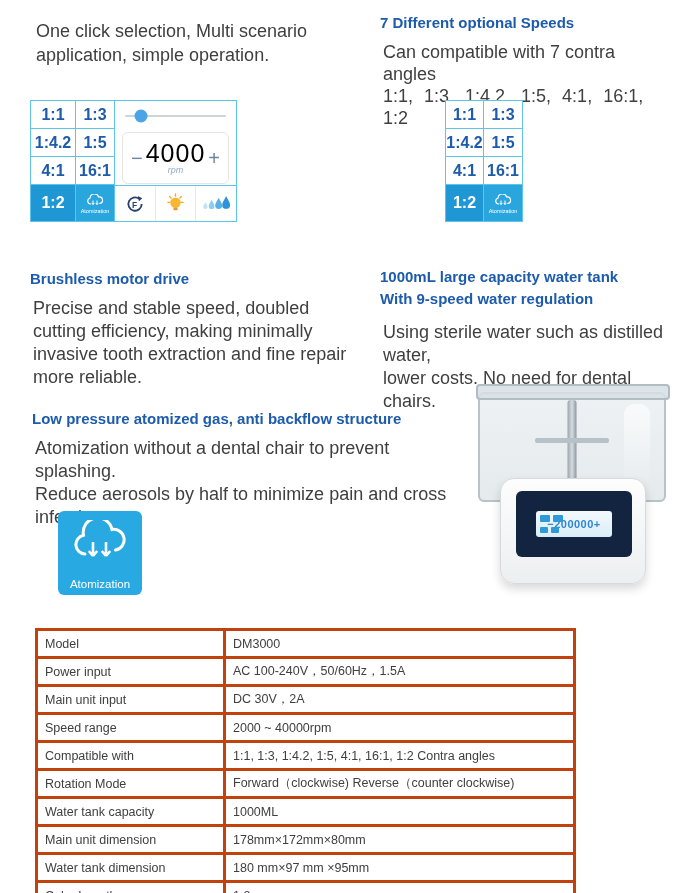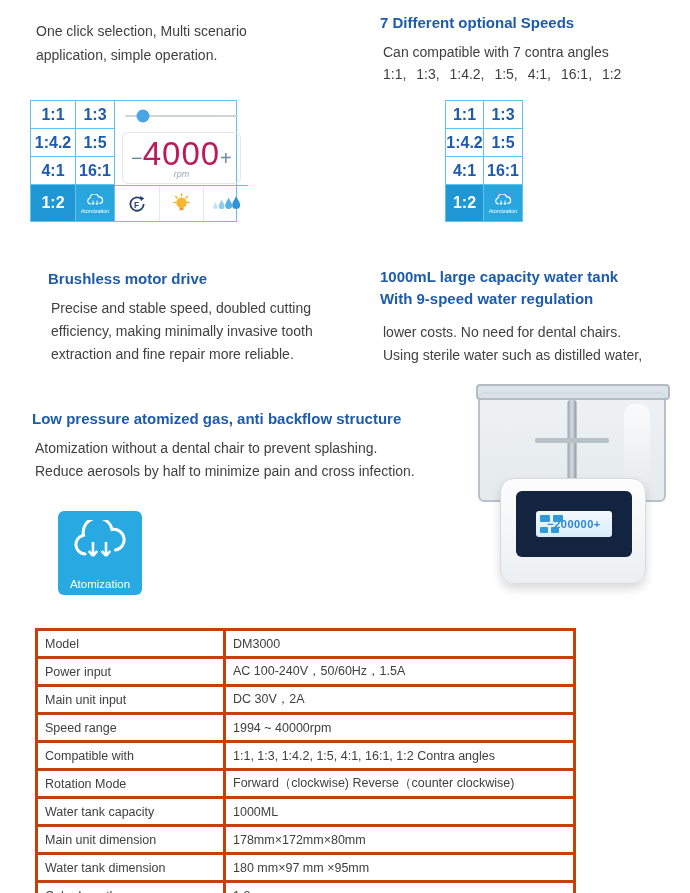--- a/index.html
+++ b/index.html
@@ -7,21 +7,21 @@
     --lb:#5ec4ec;
     --sel:#1f97d4;
     --atom:#29a6dd;
     --body:#3f3f3f;
   }
   html,body{margin:0;padding:0;background:#fff;}
   .page{position:relative;width:690px;height:893px;background:#fff;overflow:hidden;
         font-family:"Liberation Sans",sans-serif;}
   .feature{position:absolute;}
   .feature h2{margin:0;font-size:15px;font-weight:bold;color:var(--accent);line-height:22px;}
-  .feature .body{margin:7px 0 0 3px;font-size:14px;color:var(--body);line-height:24px;}
+  .feature .body{margin:7px 0 0 3px;font-size:18px;color:var(--body);line-height:24px;}
   .speeds-line{word-spacing:6px;}
 
   
   .mockup{position:absolute;left:30px;top:100px;width:207px;height:122px;
           border:1px solid var(--lb);box-sizing:border-box;display:flex;background:#fff;}
   .ratio-grid{display:grid;grid-template-columns:45px 39px;grid-template-rows:28px 28px 28px 1fr;}
   .cell{display:flex;align-items:center;justify-content:center;font-size:16px;font-weight:bold;
         color:var(--accent);border-right:1px solid var(--lb);border-bottom:1px solid var(--lb);
         box-sizing:border-box;}
   .ratio-grid .cell:nth-child(n+7){border-bottom:none;}
@@ -30,21 +30,21 @@
                 font-size:5.5px;gap:0;padding-top:2px;}
   .controls{flex:1;display:flex;flex-direction:column;}
   .slider-row{height:30px;display:flex;align-items:center;padding:0 10px;}
   .slider-line{position:relative;height:2px;background:#cfd4d8;flex:1;border-radius:2px;}
   .slider-dot{position:absolute;left:16%;top:50%;transform:translate(-50%,-50%);
               width:13px;height:13px;border-radius:50%;background:#49a5e6;}
   .rpm-row{height:52px;display:flex;align-items:center;justify-content:space-between;
            margin:1px 7px;border:1px solid #e6e6e6;border-radius:6px;padding:0 8px;box-sizing:border-box;}
   .rpm-sign{font-size:20px;color:#6b87a6;}
   .rpm-center{text-align:center;line-height:1;}
-  .rpm-value{font-size:33px;color:#be185d;letter-spacing:1px;}
+  .rpm-value{font-size:25px;color:#000000;letter-spacing:1px;}
   .rpm-unit{font-size:9px;font-style:italic;color:#8fa8c4;margin-top:0;}
   .icons-row{flex:1;display:flex;align-items:stretch;border-top:1px solid var(--lb);}
   .icon-cell{flex:1;display:flex;align-items:center;justify-content:center;border-left:1px solid #d7eefb;}
   .icon-cell:first-child{border-left:none;}
 
   
   .grid2{position:absolute;left:445px;top:100px;width:78px;height:122px;border:1px solid var(--lb);
          box-sizing:border-box;display:grid;grid-template-columns:1fr 1fr;
          grid-template-rows:28px 28px 28px 1fr;background:#fff;}
   .grid2 .cell:nth-child(2n){border-right:none;}
@@ -190,33 +190,33 @@
         <svg width="18" height="13" viewBox="0 0 36 26">
           <path d="M9 20 a6 6 0 0 1-1-11.8 A9 9 0 0 1 25.5 6 a6.5 6.5 0 0 1 2 13" fill="none" stroke="#fff" stroke-width="2.4" stroke-linecap="round"></path>
           <path d="M14 13 v8 m0 0 l-2.6-3.2 m2.6 3.2 l2.6-3.2" fill="none" stroke="#fff" stroke-width="2"></path>
           <path d="M22 13 v8 m0 0 l-2.6-3.2 m2.6 3.2 l2.6-3.2" fill="none" stroke="#fff" stroke-width="2"></path>
         </svg>
       </span>
       <span>Atomization</span>
     </div>
   </div>
 
-  <div class="feature" style="left:48px;top:268px;width:322px;">
+  <div class="feature" style="left:30px;top:268px;width:322px;">
     <h2>Brushless motor drive</h2>
     <div class="body" style="line-height:23px;">Precise and stable speed, doubled cutting efficiency, making minimally invasive tooth extraction and fine repair more reliable.</div>
   </div>
 
   <div class="feature" style="left:380px;top:266px;width:300px;">
     <h2>
       <div>1000mL large capacity water tank</div>
       <div>With 9-speed water regulation</div>
     </h2>
     <div class="body" style="line-height:23px;margin-top:11px;">
+      <div>Using sterile water such as distilled water,</div>
       <div>lower costs. No need for dental chairs.</div>
-      <div>Using sterile water such as distilled water,</div>
     </div>
   </div>
 
   <div class="feature" style="left:32px;top:408px;width:440px;">
     <h2>Low pressure atomized gas, anti backflow structure</h2>
     <div class="body" style="line-height:23px;">
       <div>Atomization without a dental chair to prevent splashing.</div>
       <div>Reduce aerosols by half to minimize pain and cross infection.</div>
     </div>
   </div>
@@ -259,21 +259,21 @@
       <tr>
         <td class="spec-label">Power input</td>
         <td class="spec-value">AC 100-240V，50/60Hz，1.5A</td>
       </tr>
       <tr>
         <td class="spec-label">Main unit input</td>
         <td class="spec-value">DC 30V，2A</td>
       </tr>
       <tr>
         <td class="spec-label">Speed range</td>
-        <td class="spec-value">1994 ~ 40000rpm</td>
+        <td class="spec-value">2000 ~ 40000rpm</td>
       </tr>
       <tr>
         <td class="spec-label">Compatible with</td>
         <td class="spec-value">1:1,  1:3,  1:4.2,  1:5,  4:1,  16:1,  1:2 Contra angles</td>
       </tr>
       <tr>
         <td class="spec-label">Rotation Mode</td>
         <td class="spec-value">Forward（clockwise) Reverse（counter clockwise)</td>
       </tr>
       <tr>

